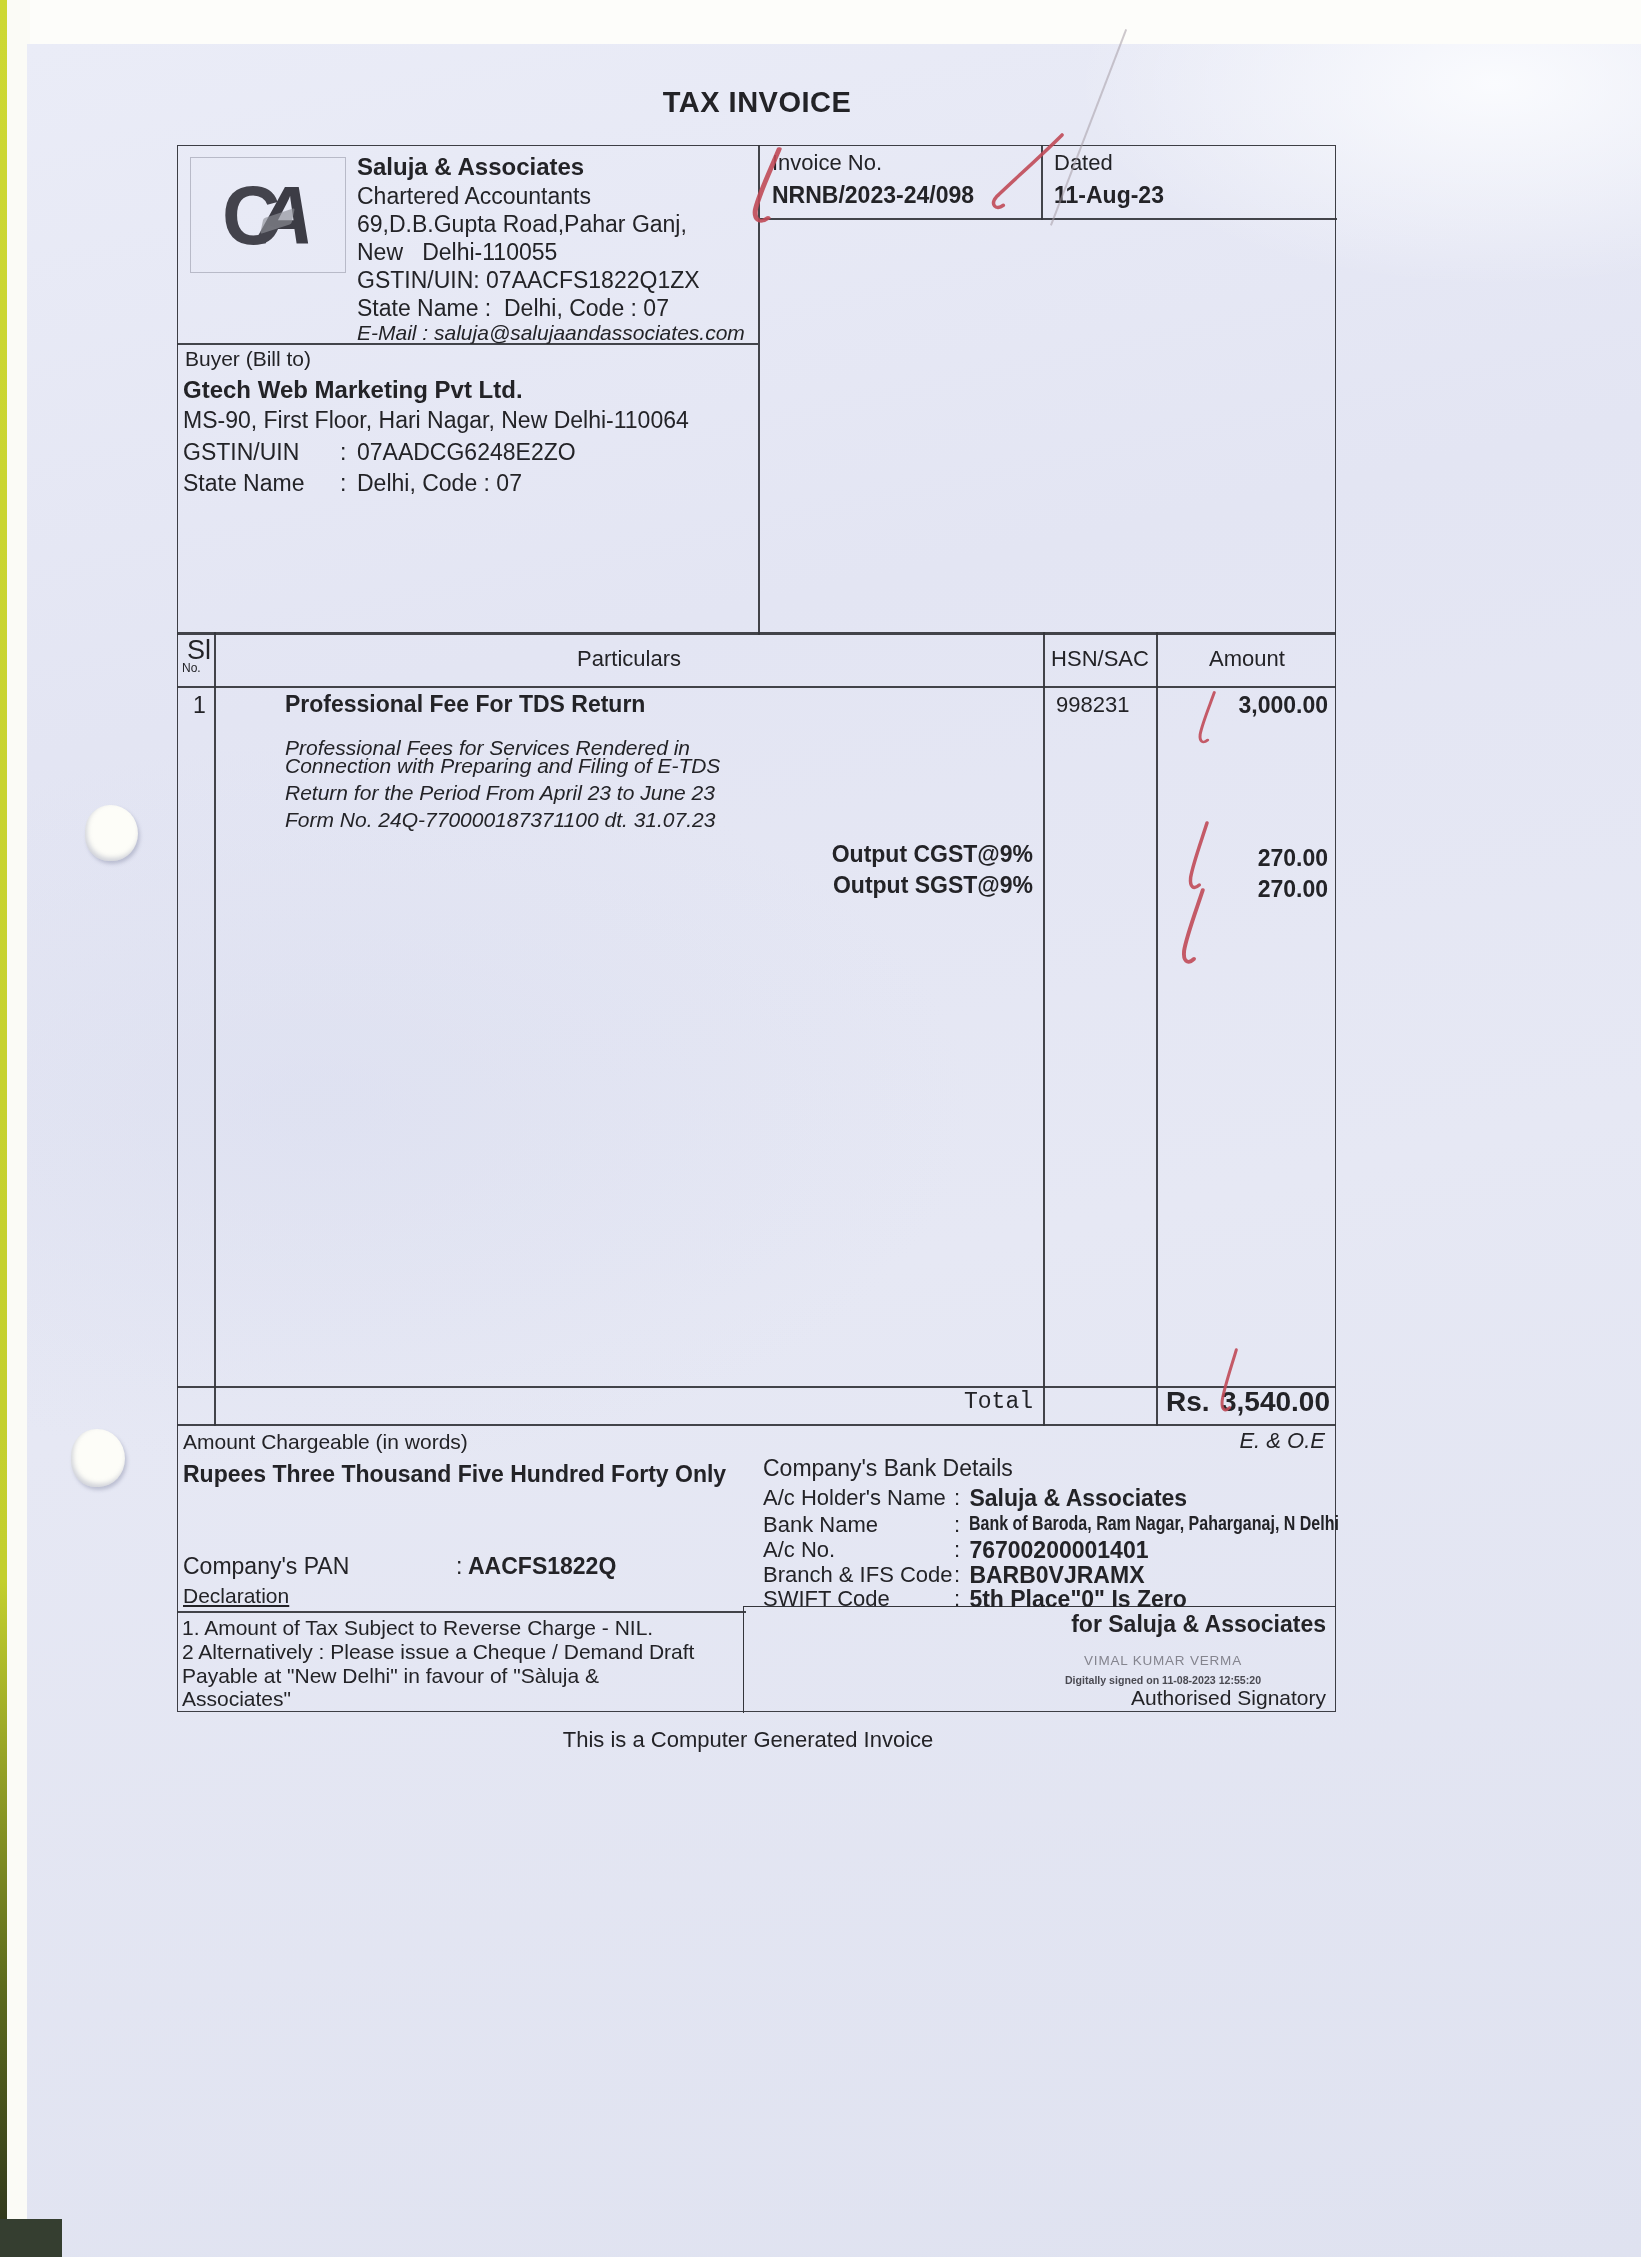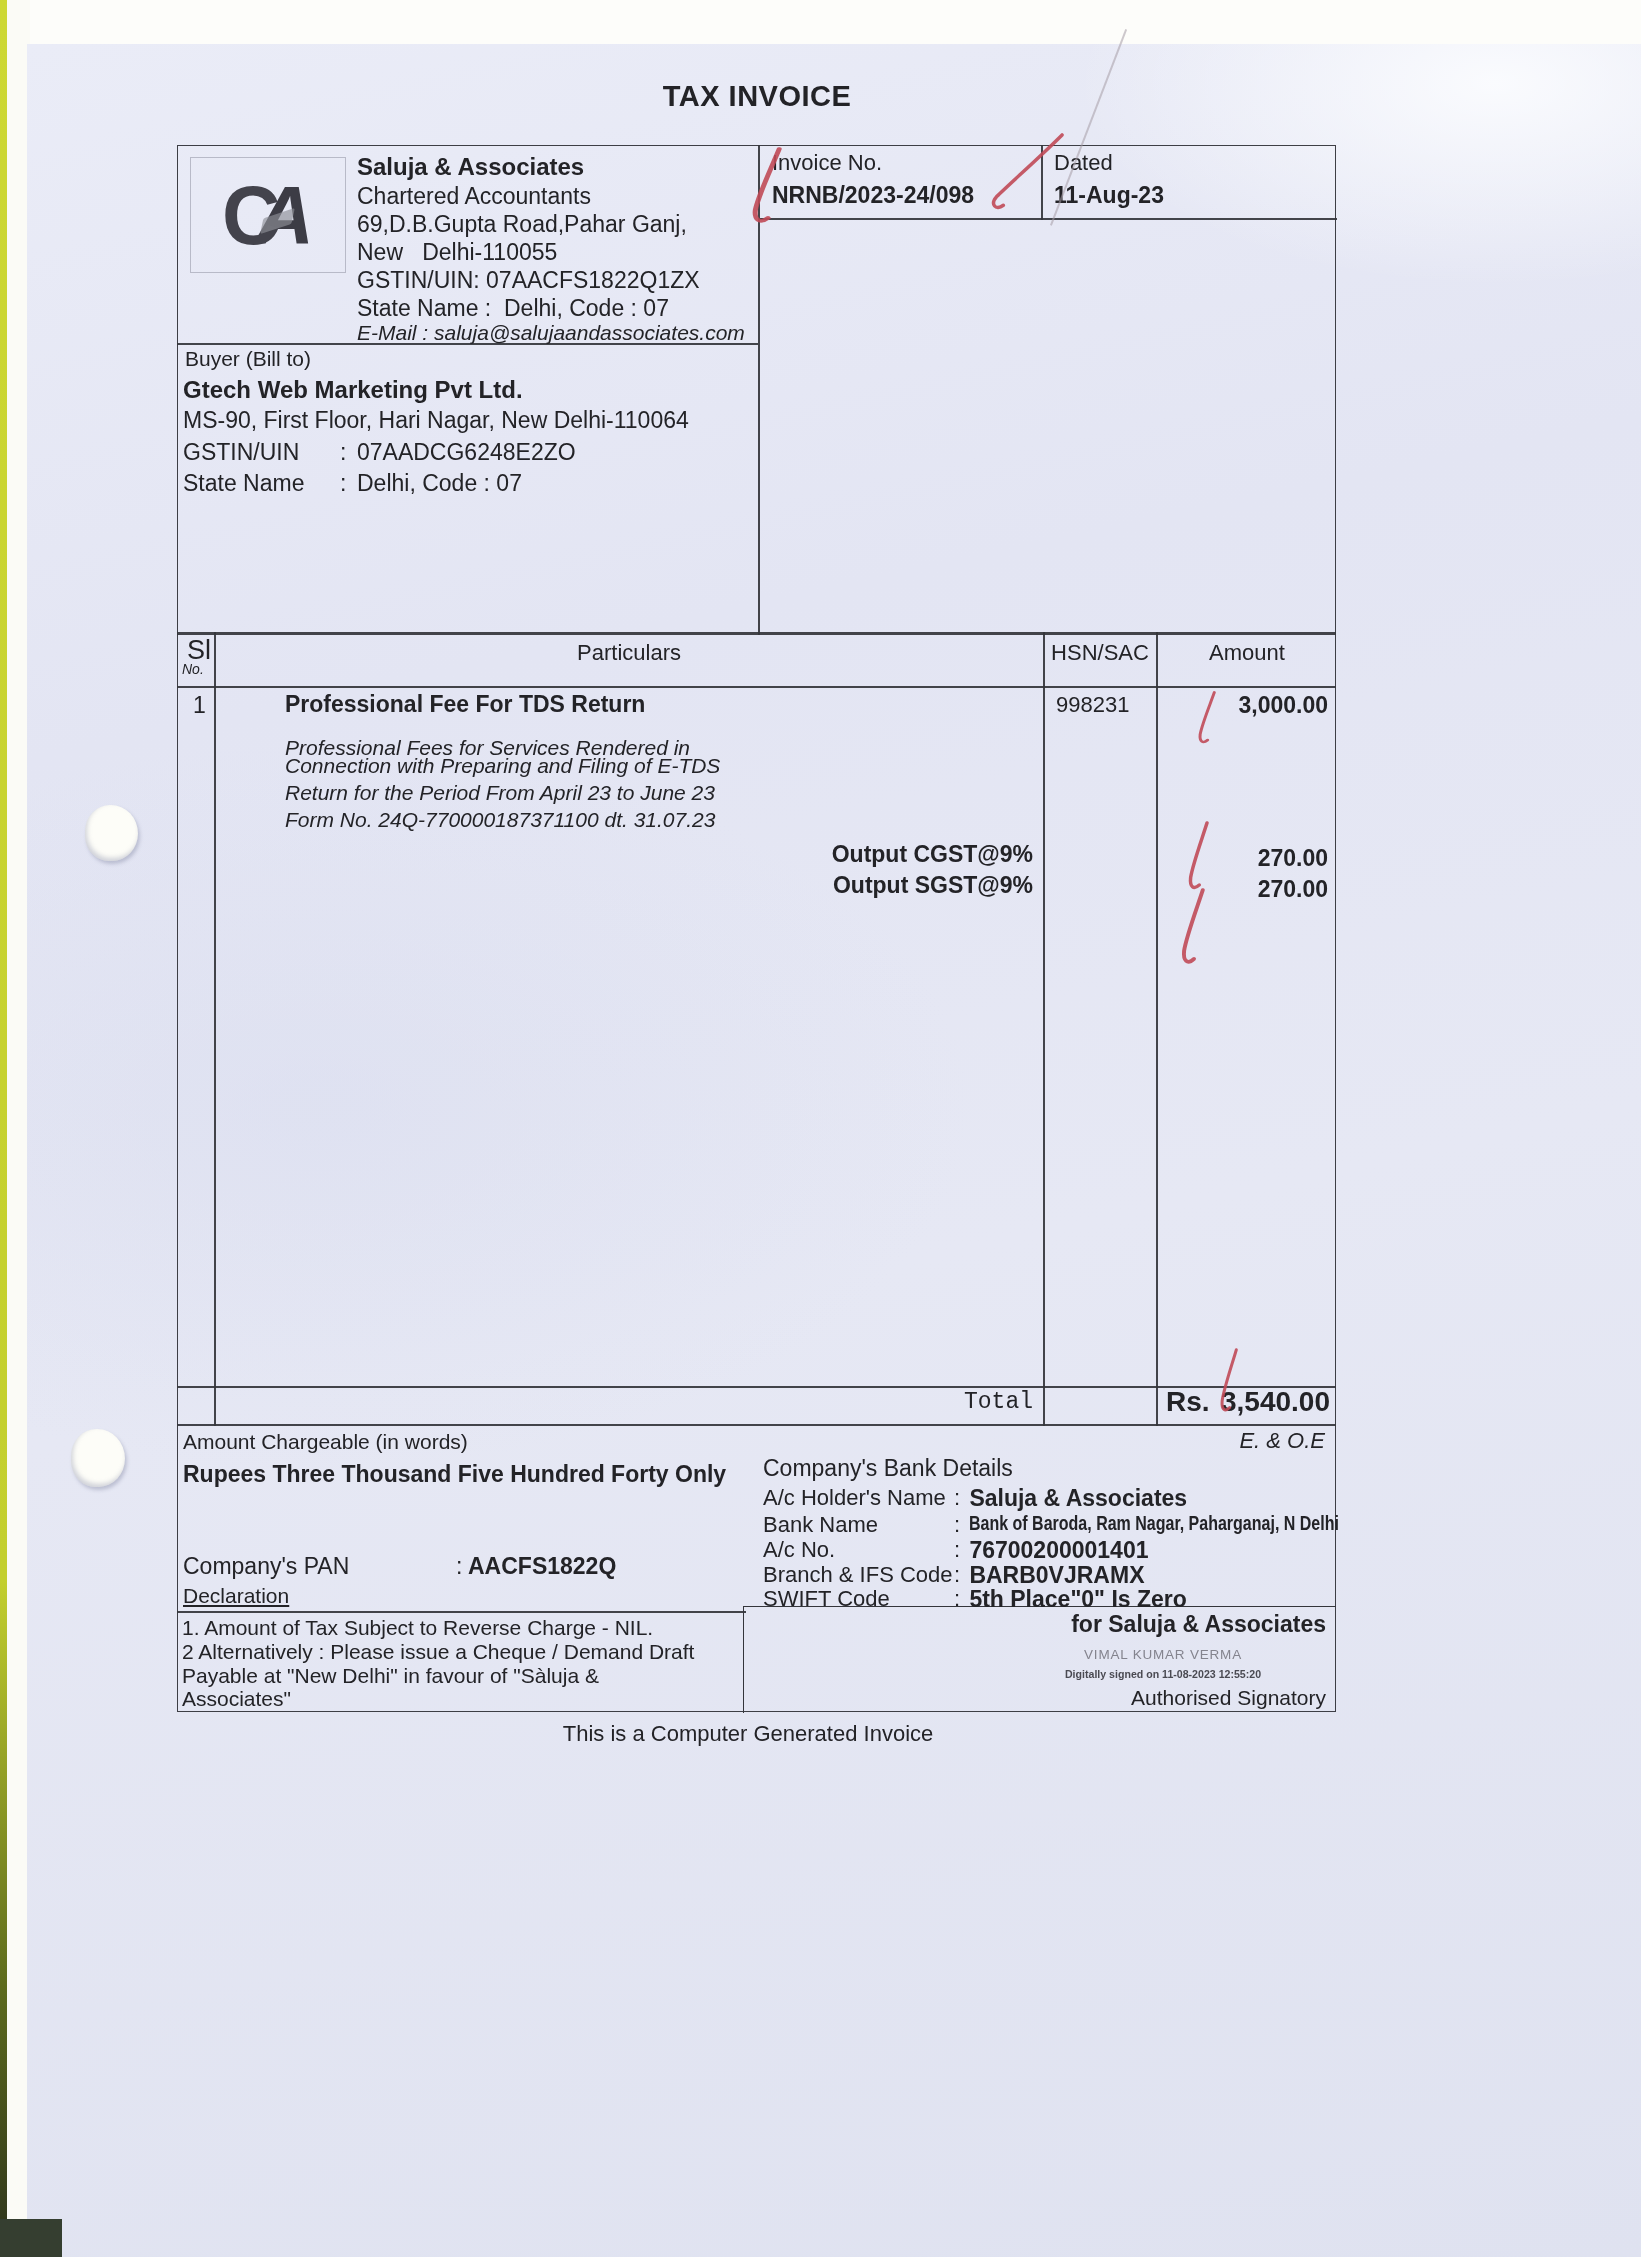--- a/index.html
+++ b/index.html
@@ -14,21 +14,21 @@
   
   .paper{left:27px;top:44px;width:1614px;height:2213px;
      background:
        radial-gradient(599px 290px at 1468px 39px, rgba(252,253,255,.9), rgba(252,253,255,0) 70%),
        radial-gradient(869px 483px at 290px 1062px, rgba(215,219,238,.45), rgba(215,219,238,0) 75%),
        linear-gradient(168deg,#eaecf7 0%,#e3e5f3 28%,#e6e8f4 55%,#dfe2f0 100%);}
   
   .t{position:absolute;white-space:pre;color:#232327;line-height:1.05;}
   .b{font-weight:bold;}
   .i{font-style:italic;}
-  .ctr{transform:translateX(-50%);}
+  .ctr{transform:translateX(-50%);margin-top:6px;}
   
   .ln{position:absolute;background:#34353b;opacity:.92;}
   .frame{position:absolute;left:177px;top:145px;width:1157px;height:1565px;
      border:1.9px solid #34353b;opacity:.95;}
   .sigbox{position:absolute;left:743px;top:1606px;width:592px;height:106px;
      border-left:1.9px solid #34353b;border-top:1.9px solid #34353b;}
   
   .logo{position:absolute;left:190px;top:157px;width:154px;height:114px;
      border:1px solid #b8bac8;display:flex;align-items:center;justify-content:center;}
   .logo .c{font-size:81px;font-weight:600;color:#43434c;transform:scaleY(1.02);}
@@ -101,21 +101,21 @@
 <div class="t b" style="left:183px;top:377px;font-size:24px;">Gtech Web Marketing Pvt Ltd.</div>
 <div class="t" style="left:183px;top:408px;font-size:23px;">MS-90, First Floor, Hari Nagar, New Delhi-110064</div>
 <div class="t" style="left:183px;top:440px;font-size:23px;">GSTIN/UIN</div>
 <div class="t" style="left:340px;top:440px;font-size:23px;">:</div>
 <div class="t" style="left:357px;top:440px;font-size:23px;">07AADCG6248E2ZO</div>
 <div class="t" style="left:183px;top:471px;font-size:23px;">State Name</div>
 <div class="t" style="left:340px;top:471px;font-size:23px;">:</div>
 <div class="t" style="left:357px;top:471px;font-size:23px;">Delhi, Code : 07</div>
 
 <div class="t" style="left:187px;top:636px;font-size:27px;">Sl</div>
-<div class="t" style="left:182px;top:662px;font-size:14px;font-style:italic;">No.</div>
+<div class="t" style="left:182px;top:662px;font-size:12px;">No.</div>
 <div class="t ctr" style="left:629px;top:641px;font-size:22px;">Particulars</div>
 <div class="t ctr" style="left:1100px;top:641px;font-size:22px;">HSN/SAC</div>
 <div class="t ctr" style="left:1247px;top:641px;font-size:22px;">Amount</div>
 
 <div class="t" style="left:193px;top:693px;font-size:23px;">1</div>
 <div class="t b" style="left:285px;top:692px;font-size:23px;">Professional Fee For TDS Return</div>
 <div class="t i" style="left:285px;top:728px;font-size:21px;margin-top:9px;">Professional Fees for Services Rendered in</div>
 <div class="t i" style="left:285px;top:755px;font-size:21px;">Connection with Preparing and Filing of E-TDS</div>
 <div class="t i" style="left:285px;top:782px;font-size:21px;">Return for the Period From April 23 to June 23</div>
 <div class="t i" style="left:285px;top:809px;font-size:21px;">Form No. 24Q-770000187371100 dt. 31.07.23</div>

